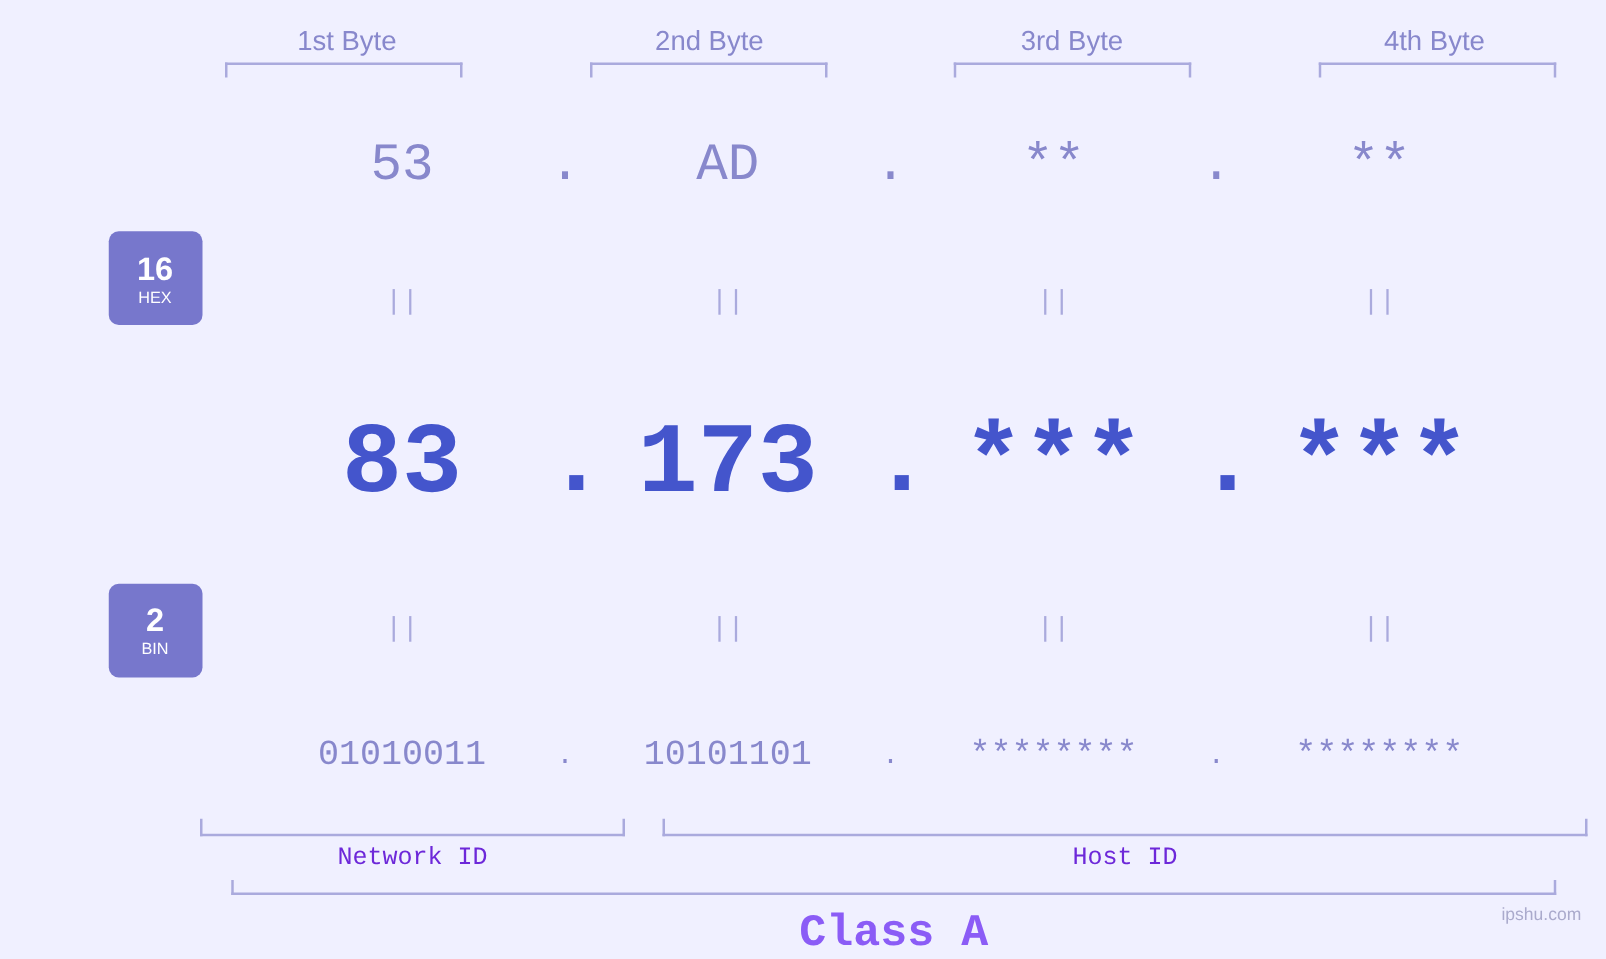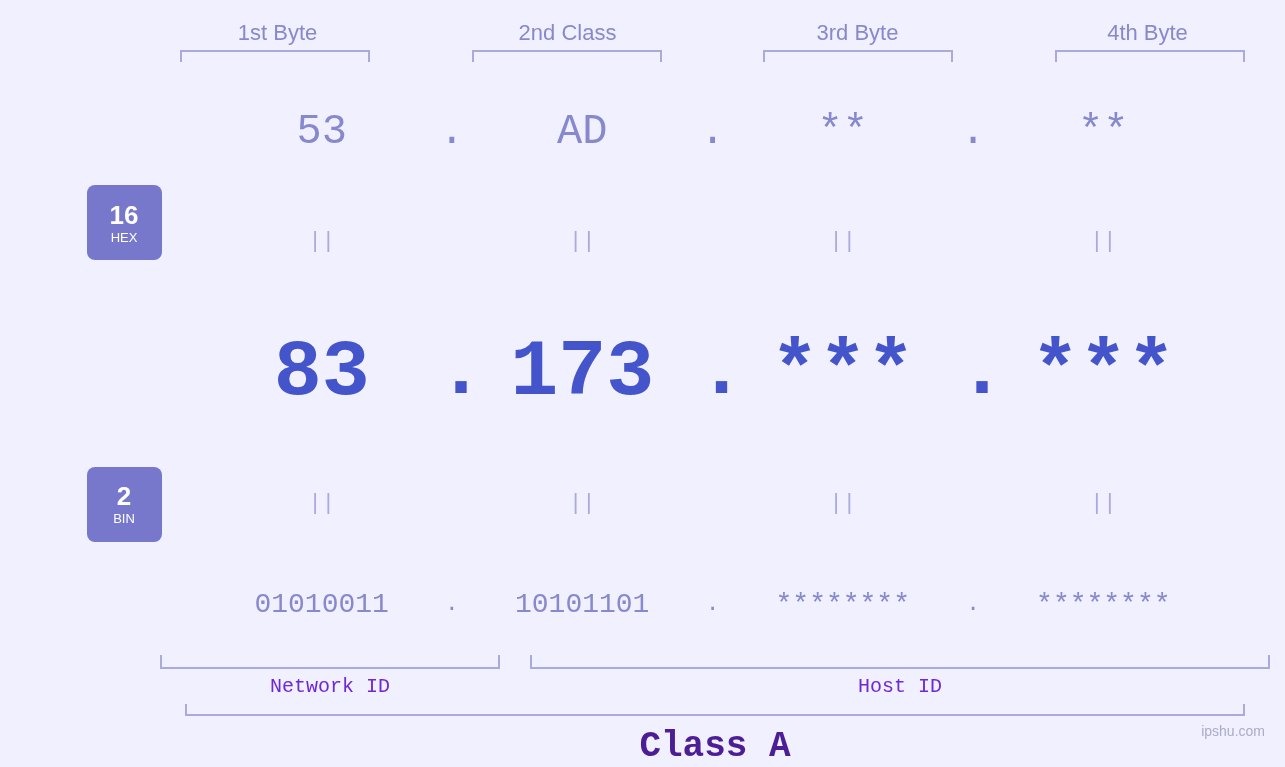--- a/index.html
+++ b/index.html
@@ -175,21 +175,21 @@
     }
 
     .bracket-label {
       color: #6d28d9;
       font-size: 20px;
       font-family: 'Courier New', Courier, monospace;
       text-align: center;
     }
 
     .class-label {
-      color: #4c1d95;
+      color: #8b5cf6;
       font-size: 36px;
       font-family: 'Courier New', Courier, monospace;
       margin-top: 10px;
       font-weight: bold;
     }
 
     .watermark {
       position: absolute;
       bottom: 28px;
       right: 20px;
@@ -217,21 +217,21 @@
     }
   </style>
 </head>
 <body>
 
 <div class="container">
 
   <div class="byte-headers">
     <div class="byte-header cell">1st Byte</div>
     <div style="width:30px;"></div>
-    <div class="byte-header cell">2nd Class</div>
+    <div class="byte-header cell">2nd Byte</div>
     <div style="width:30px;"></div>
     <div class="byte-header cell">3rd Byte</div>
     <div style="width:30px;"></div>
     <div class="byte-header cell">4th Byte</div>
   </div>
 
   <div class="bracket-row">
     <div class="bracket" style="width:190px;"></div>
     <div style="width:30px;"></div>
     <div class="bracket" style="width:190px;"></div>

